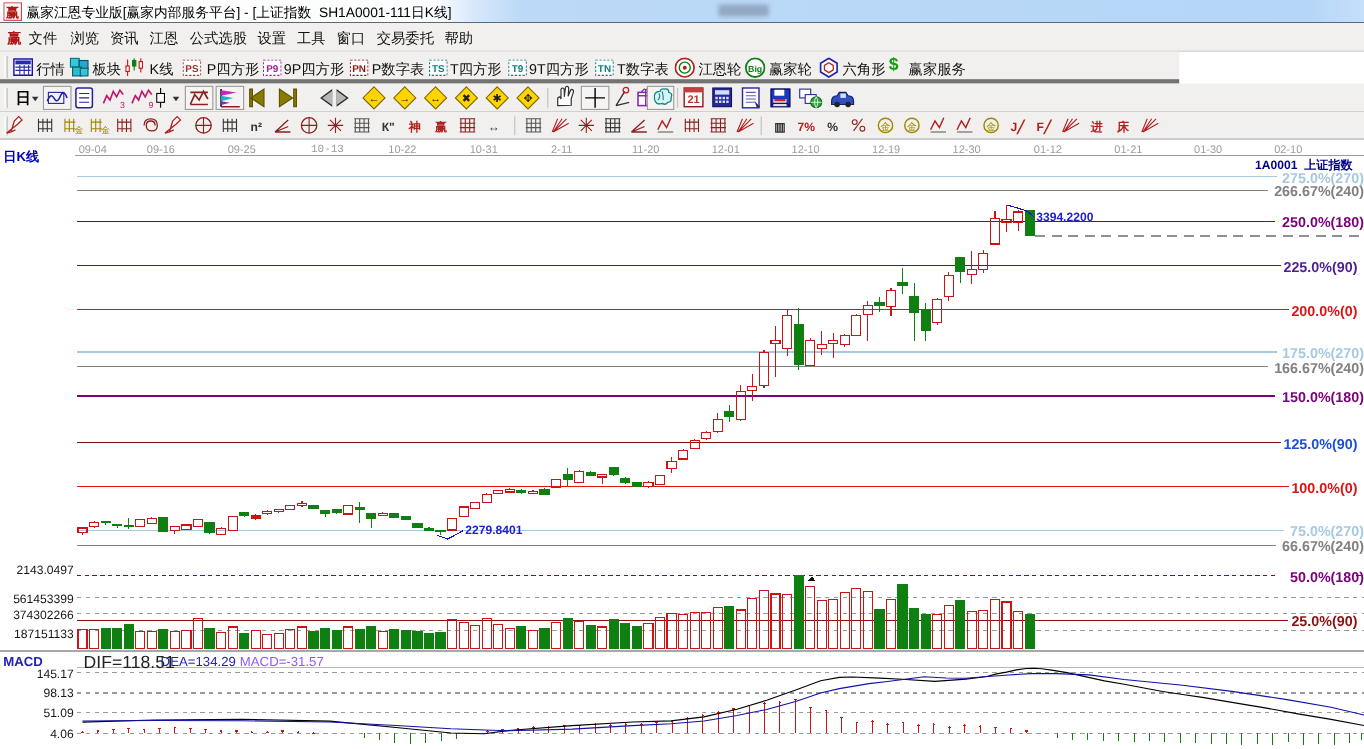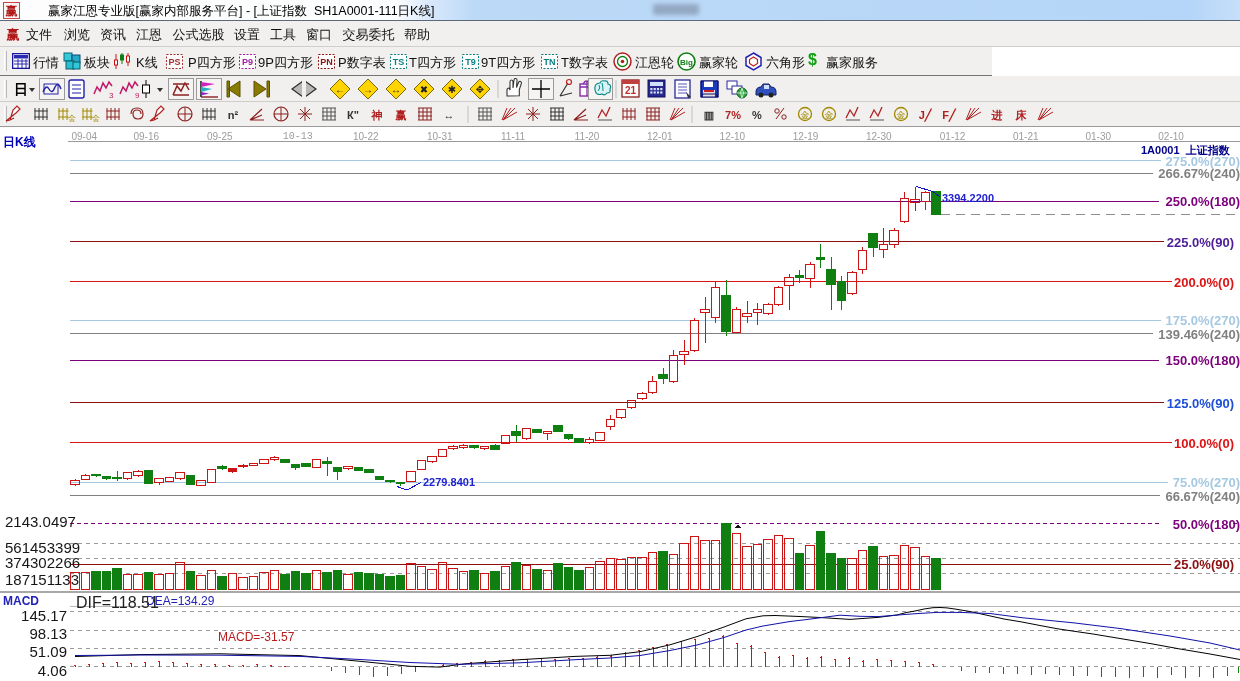--- a/index.html
+++ b/index.html
@@ -1,34 +1,34 @@
 <!DOCTYPE html>
 <html><head><meta charset="utf-8"><style>
 *{margin:0;padding:0;box-sizing:border-box;}
 html,body{width:1240px;height:681px;overflow:hidden;background:#fff;font-family:"Liberation Sans",sans-serif;}
 .abs{position:absolute;}
 #titlebar{position:absolute;left:0;top:0;width:1240px;height:21px;background:linear-gradient(to right,#fdfdfd 0,#fcfdfe 395px,#d8e8fb 430px,#bcd9f7 475px,#b5d6f8 1190px,#c6dffa 1240px);border-bottom:1px solid #5a6a78;}
 #menubar{position:absolute;left:0;top:21px;width:1240px;height:26px;background:#f1f0ee;border-bottom:1px solid #cfcfcf;}
-#tb1{position:absolute;left:0;top:47px;width:992px;height:29px;background:#f1f0ee;border-bottom:1px solid #737373;}
+#tb1{position:absolute;left:0;top:47px;width:1072px;height:29px;background:#f1f0ee;border-bottom:4px solid #737373;}
 #tb2{position:absolute;left:0;top:76px;width:1240px;height:26px;background:#f1f0ee;border-bottom:1px solid #cfcdc9;}
 #tb3{position:absolute;left:0;top:102px;width:1240px;height:25px;background:#f1f0ee;border-bottom:1px solid #9a9a9a;}
 .mi{position:absolute;top:5px;font-size:13px;color:#111;}
 .t1{position:absolute;top:7px;font-size:13px;color:#111;}
-.lab{position:absolute;font-size:15px;color:#161616;text-align:right;width:62px;}
+.lab{position:absolute;font-size:11px;color:#161616;text-align:right;width:62px;}
 .dt{position:absolute;top:130px;font-size:10px;color:#9c9c9c;}
 .pct{position:absolute;font-size:13px;font-weight:bold;letter-spacing:0px;}
 .ann{position:absolute;font-size:11px;font-weight:bold;color:#2021cf;}
 .grip{position:absolute;top:4px;width:3px;border-left:1px solid #fff;border-right:1px solid #b8b8b8;}
 </style></head><body>
 <div id="titlebar">
 <svg class="abs" style="left:3px;top:2px" width="17" height="17">
       <rect x="0.5" y="0.5" width="16" height="16" fill="#f8f6f4" stroke="#c44"></rect>
       <text x="8.5" y="13" font-size="12" font-weight="bold" fill="#b01818" text-anchor="middle" font-family="Liberation Serif">赢</text>
     </svg>
-<div class="abs" style="left:24px;top:3px;font-size:12.5px;color:#000;margin-left:24px;">赢家江恩专业版[赢家内部服务平台] - [上证指数&nbsp;&nbsp;SH1A0001-111日K线]</div>
+<div class="abs" style="left:24px;top:3px;font-size:12.5px;color:#000;">赢家江恩专业版[赢家内部服务平台] - [上证指数&nbsp;&nbsp;SH1A0001-111日K线]</div>
 <div class="abs" style="left:653px;top:4px;width:46px;height:11px;background:#6c7a90;opacity:.5;filter:blur(2px);border-radius:2px;"></div>
 </div>
 <div id="menubar">
 <svg class="abs" style="left:5px;top:5px" width="16" height="16">
       <text x="8" y="13" font-size="13" font-weight="bold" fill="#b01818" text-anchor="middle" font-family="Liberation Serif">赢</text>
     </svg>
 <div class="mi" style="left:26px">文件</div>
 <div class="mi" style="left:64px">浏览</div>
 <div class="mi" style="left:100px">资讯</div>
 <div class="mi" style="left:136px">江恩</div>
@@ -833,51 +833,51 @@
       <polyline points="75,656.5 140,654.6 220,653.8 300,655.6 360,661.3 410,666.3 440,667.1 465,663.8 520,659.7 575,656.4 610,655.3 640,651.7 670,644.8 697,636.6 724,627 746,618.8 763,615.8 775,615.5 800,616.5 820,617.5 850,619.4 878,617.4 897,615 906,612.6 915,611 924,609 933,607.7 940,607.5 947,607.9 956,609.2 970,611.5 1004,619 1022,622 1040,625.5 1057,628.7 1075,631.4 1093,634 1120,638.5 1150,643.5 1180,649 1210,654 1240,659.5" fill="none" stroke="#000" stroke-width="1"></polyline>
       <polyline points="75,655.5 140,655 220,655.2 300,656.4 360,659.5 410,662.5 460,664.3 520,662.8 575,659.7 610,658 640,655.5 670,650.5 697,645 724,637.5 746,630 763,626 790,621.5 807,619.5 840,615.2 860,616.3 878,616.6 898,615 917,613.6 937,612.4 960,612.4 990,613.5 1022,617.7 1075,623 1120,628.5 1170,636 1210,643 1240,650" fill="none" stroke="#1111a8" stroke-width="1"></polyline>
     </svg>
 <div class="abs" style="left:3px;top:7px;font-size:12px;font-weight:bold;color:#0000b8;">日K线</div>
 <div class="dt" style="left:71.5px;top:3.5px;">09-04</div>
 <div class="dt" style="left:133.5px;top:3.5px;">09-16</div>
 <div class="dt" style="left:207px;top:3.5px;">09-25</div>
 <div class="dt" style="left:282.7px;top:3.5px;font-family:Liberation Mono, monospace;">10-13</div>
 <div class="dt" style="left:353px;top:3.5px;">10-22</div>
 <div class="dt" style="left:427px;top:3.5px;">10-31</div>
-<div class="dt" style="left:501px;top:3.5px;">11-11</div>
+<div class="dt" style="left:501px;top:3.5px;">2-11</div>
 <div class="dt" style="left:574.6px;top:3.5px;">11-20</div>
 <div class="dt" style="left:647px;top:3.5px;">12-01</div>
 <div class="dt" style="left:719.6px;top:3.5px;">12-10</div>
 <div class="dt" style="left:792.8px;top:3.5px;">12-19</div>
 <div class="dt" style="left:866px;top:3.5px;">12-30</div>
 <div class="dt" style="left:939.8px;top:3.5px;">01-12</div>
 <div class="dt" style="left:1013px;top:3.5px;">01-21</div>
 <div class="dt" style="left:1085.5px;top:3.5px;">01-30</div>
 <div class="dt" style="left:1158.3px;top:3.5px;">02-10</div>
 <div class="abs" style="left:1141px;top:16px;font-size:11px;font-weight:bold;color:#00008b;">1A0001&nbsp;&nbsp;上证指数</div>
 <div class="pct" style="left:1154px;top:26.5px;color:#a6c9e2;width:86px;text-align:right;">275.0%(270)</div>
 <div class="pct" style="left:1154px;top:39px;color:#808080;width:86px;text-align:right;">266.67%(240)</div>
 <div class="pct" style="left:1154px;top:67px;color:#7c007c;width:86px;text-align:right;">250.0%(180)</div>
 <div class="pct" style="left:1154px;top:107.5px;color:#4c1d95;width:80px;text-align:right;">225.0%(90)</div>
 <div class="pct" style="left:1154px;top:147.5px;color:#dc1414;width:80px;text-align:right;">200.0%(0)</div>
 <div class="pct" style="left:1154px;top:186px;color:#a6c9e2;width:86px;text-align:right;">175.0%(270)</div>
-<div class="pct" style="left:1154px;top:199.5px;color:#808080;width:86px;text-align:right;">139.46%(240)</div>
+<div class="pct" style="left:1154px;top:199.5px;color:#808080;width:86px;text-align:right;">166.67%(240)</div>
 <div class="pct" style="left:1154px;top:226px;color:#7c007c;width:86px;text-align:right;">150.0%(180)</div>
 <div class="pct" style="left:1154px;top:268.5px;color:#1d4ed8;width:80px;text-align:right;">125.0%(90)</div>
 <div class="pct" style="left:1154px;top:308.5px;color:#dc1414;width:80px;text-align:right;">100.0%(0)</div>
 <div class="pct" style="left:1154px;top:348px;color:#a6c9e2;width:86px;text-align:right;">75.0%(270)</div>
 <div class="pct" style="left:1154px;top:361.5px;color:#808080;width:86px;text-align:right;">66.67%(240)</div>
 <div class="pct" style="left:1154px;top:389.5px;color:#7c007c;width:86px;text-align:right;">50.0%(180)</div>
 <div class="pct" style="left:1154px;top:430px;color:#8b0f0f;width:80px;text-align:right;">25.0%(90)</div>
 <div class="ann" style="left:942px;top:65px;">3394.2200</div>
 <div class="ann" style="left:423px;top:349px;">2279.8401</div>
 <div class="lab" style="left:5px;top:386px;">2143.0497</div>
 <div class="lab" style="left:5px;top:411.5px;">561453399</div>
 <div class="lab" style="left:5px;top:426.5px;">374302266</div>
 <div class="lab" style="left:5px;top:444px;">187151133</div>
 <div class="abs" style="left:3px;top:467px;font-size:12px;font-weight:bold;color:#2222b8;">MACD</div>
 <div class="abs" style="left:76px;top:467px;font-size:16px;color:#222;">DIF=118.51</div>
 <div class="abs" style="left:146px;top:467px;font-size:12px;color:#2222b8;">DEA=134.29</div>
-<div class="abs" style="left:218px;top:467px;font-size:12px;color:#b91c1c;margin-top:36px;">MACD=-31.57</div>
+<div class="abs" style="left:218px;top:467px;font-size:12px;color:#8b5cf6;">MACD=-31.57</div>
 <div class="lab" style="left:5px;top:479.5px;">145.17</div>
 <div class="lab" style="left:5px;top:498px;">98.13</div>
 <div class="lab" style="left:5px;top:516px;">51.09</div>
 <div class="lab" style="left:5px;top:534.6px;">4.06</div>
 </div>
 </body></html>

